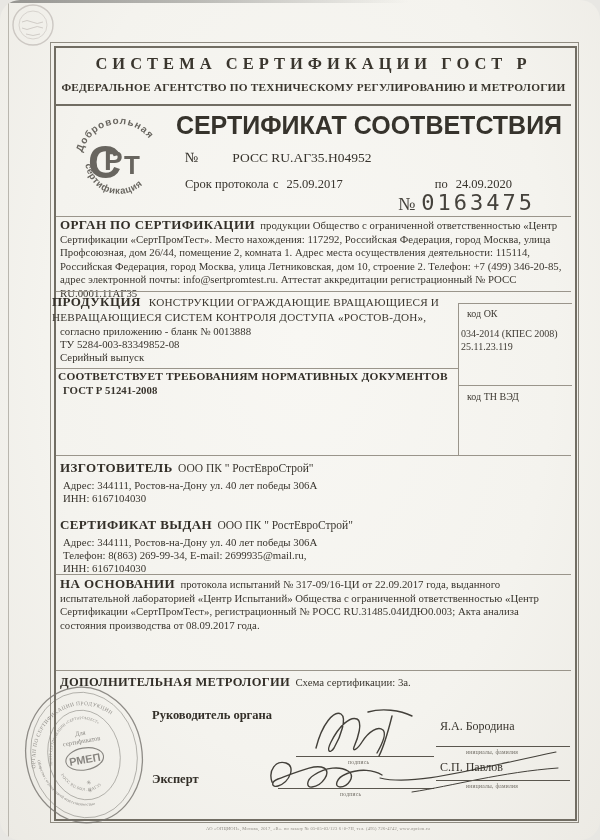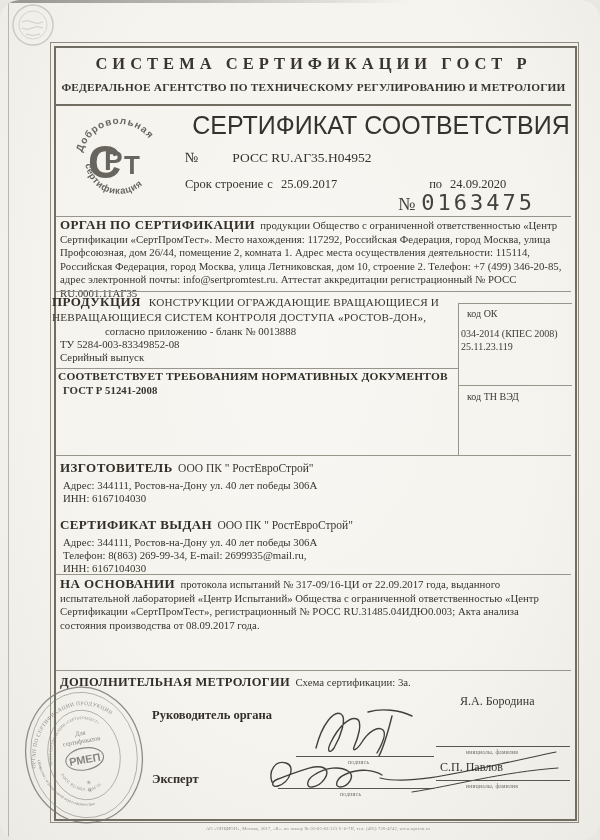--- a/index.html
+++ b/index.html
@@ -22,22 +22,22 @@
   .frame-outer{left:50px;top:42px;width:527px;height:779px;border:1px solid #8f8b81;}
   .frame-inner{left:54px;top:46px;width:519px;height:771px;border:2px solid #716d63;}
 
   .header-box{left:56px;top:48px;width:515px;height:56px;border-bottom:2px solid #716d63;}
   .h-system{left:56px;top:54px;width:515px;text-align:center;
     font-size:16.5px;font-weight:bold;letter-spacing:5px;color:#3a362e;}
   .h-agency{left:58px;top:81px;width:511px;text-align:center;
     font-size:11.3px;font-weight:bold;letter-spacing:.2px;color:#3a362e;}
 
   .doc-title{left:168px;top:111px;width:402px;text-align:center;
-    font-family:"Liberation Sans",sans-serif;font-weight:normal;
-    font-size:25px;letter-spacing:0;color:#36332c;margin-left:12px;}
+    font-family:"Liberation Sans",sans-serif;font-weight:bold;
+    font-size:25px;letter-spacing:0;color:#36332c;}
 
   .row-no{left:185px;top:150px;font-size:13.5px;}
   .row-no .sign{font-size:14px;margin-right:34px;}
   .row-dates{left:185px;top:177px;font-size:12.5px;}
   .row-dates .w{margin:0 8px 0 4px;}
   .row-dates .to{margin-left:92px;margin-right:8px;}
   .blank-no{left:398px;top:190px;width:172px;text-align:left;white-space:nowrap;}
   .blank-no .sign{font-size:18px;color:#45423c;margin-right:6px;}
   .blank-no .digits{font-family:"DejaVu Sans Mono",monospace;font-size:22px;
     letter-spacing:3px;color:#45423c;}
@@ -104,38 +104,38 @@
     <text x="36" y="60" font-size="28" font-weight="bold" fill="#55524c">Р</text>
     <text x="56" y="64" font-size="26" font-weight="bold" fill="#55524c">Т</text>
   </svg>
 
   <div class="abs doc-title">СЕРТИФИКАТ СООТВЕТСТВИЯ</div>
 
   <div class="abs row-no">
     <span class="sign">№</span><span>РОСС RU.АГ35.Н04952</span>
   </div>
   <div class="abs row-dates">
-    <span>Срок строение</span><span class="w">с</span><span>25.09.2017</span><span class="to">по</span><span>24.09.2020</span>
+    <span>Срок протокола</span><span class="w">с</span><span>25.09.2017</span><span class="to">по</span><span>24.09.2020</span>
   </div>
   <div class="abs blank-no">
     <span class="sign">№</span><span class="digits">0163475</span>
   </div>
 
   <div class="hline" style="left:56px;top:216px;width:515px;"></div>
 
   <p class="para" style="left:60px;top:218px;width:510px;">
     <span class="biglbl">ОРГАН ПО СЕРТИФИКАЦИИ</span>&nbsp;&nbsp;<span>продукции Общество с ограниченной ответственностью «Центр Сертификации «СертПромТест». Место нахождения: 117292, Российская  Федерация, город Москва, улица Профсоюзная, дом 26/44, помещение 2, комната 1. Адрес места осуществления деятельности: 115114, Российская Федерация, город Москва, улица Летниковская, дом 10, строение 2. Телефон: +7 (499) 346-20-85, адрес электронной почты: info@sertpromtest.ru. Аттестат аккредитации регистрационный № РОСС RU.0001.11АГ35</span>
   </p>
 
   <div class="hline" style="left:56px;top:291px;width:515px;"></div>
 
   <p class="para" style="left:52px;top:294px;width:398px;line-height:15px;">
     <span class="biglbl">ПРОДУКЦИЯ</span>&nbsp;&nbsp;&nbsp;<span class="upper">КОНСТРУКЦИИ ОГРАЖДАЮЩИЕ ВРАЩАЮЩИЕСЯ И НЕВРАЩАЮЩИЕСЯ СИСТЕМ КОНТРОЛЯ ДОСТУПА «РОСТОВ-ДОН»,</span>
   </p>
-  <div class="smline" style="left:60px;top:325px;margin-left:45px;">согласно приложению - бланк № 0013888</div>
+  <div class="smline" style="left:60px;top:325px;">согласно приложению - бланк № 0013888</div>
   <div class="smline" style="left:60px;top:338px;">ТУ 5284-003-83349852-08</div>
   <div class="smline" style="left:60px;top:351px;">Серийный выпуск</div>
 
   <div class="hline" style="left:458px;top:303px;width:114px;"></div>
   <div class="vline" style="left:458px;top:303px;height:152px;"></div>
   <div class="codebox-label" style="left:467px;top:308px;">код ОК</div>
   <div class="codebox-val" style="left:461px;top:327px;">034-2014 (КПЕС 2008)</div>
   <div class="codebox-val" style="left:461px;top:340px;">25.11.23.119</div>
   <div class="hline" style="left:458px;top:385px;width:114px;"></div>
   <div class="codebox-label" style="left:467px;top:391px;">код ТН ВЭД</div>
@@ -201,21 +201,21 @@
     <text x="0" y="30" font-size="6" fill="#76736e" text-anchor="middle">✳</text>
     <text x="0" y="38" font-size="6" fill="#76736e" text-anchor="middle">✳</text>
   </svg>
 
   <div class="sig-role" style="left:152px;top:708px;">Руководитель органа</div>
   <div class="sig-line" style="left:296px;top:756px;width:138px;"></div>
   <div class="sig-caption" style="left:348px;top:759px;">подпись</div>
   <svg class="abs" style="left:308px;top:704px;" width="115" height="54" viewBox="0 0 115 54">
     <path d="M8,44 C14,20 26,6 33,10 C39,14 33,32 26,44 C22,50 18,48 23,38 C31,22 42,12 49,15 C55,18 50,34 46,43 C44,48 49,46 54,38 C61,27 70,22 75,26 C79,30 73,42 69,49 M84,12 C80,28 76,42 71,52 M60,8 C74,4 92,6 104,12" fill="none" stroke="#43403a" stroke-width="1.4" stroke-linecap="round"></path>
   </svg>
-  <div class="sig-name" style="left:440px;top:694px;margin-left:20px;">Я.А. Бородина</div>
+  <div class="sig-name" style="left:440px;top:719px;">Я.А. Бородина</div>
   <div class="sig-line" style="left:436px;top:746px;width:134px;"></div>
   <div class="sig-caption" style="left:466px;top:749px;">инициалы, фамилия</div>
 
   <div class="sig-role" style="left:152px;top:772px;">Эксперт</div>
   <div class="sig-line" style="left:278px;top:788px;width:156px;"></div>
   <div class="sig-caption" style="left:340px;top:791px;">подпись</div>
   <svg class="abs" style="left:262px;top:742px;" width="300" height="56" viewBox="0 0 300 56">
     <path d="M10,40 C6,28 14,18 24,21 C34,24 28,40 16,44 C10,46 8,40 16,37 C40,28 54,22 62,26 C70,30 60,44 50,45 C44,46 44,38 52,33 C64,25 78,24 86,29 C94,34 86,45 78,45 C72,45 74,36 84,32 C98,26 112,28 120,33" fill="none" stroke="#43403a" stroke-width="1.4" stroke-linecap="round"></path>
     <path d="M118,36 C150,44 200,30 294,10" fill="none" stroke="#43403a" stroke-width="1.2" stroke-linecap="round"></path>
     <path d="M150,50 C190,44 240,30 296,26" fill="none" stroke="#43403a" stroke-width="1" stroke-linecap="round"></path>

